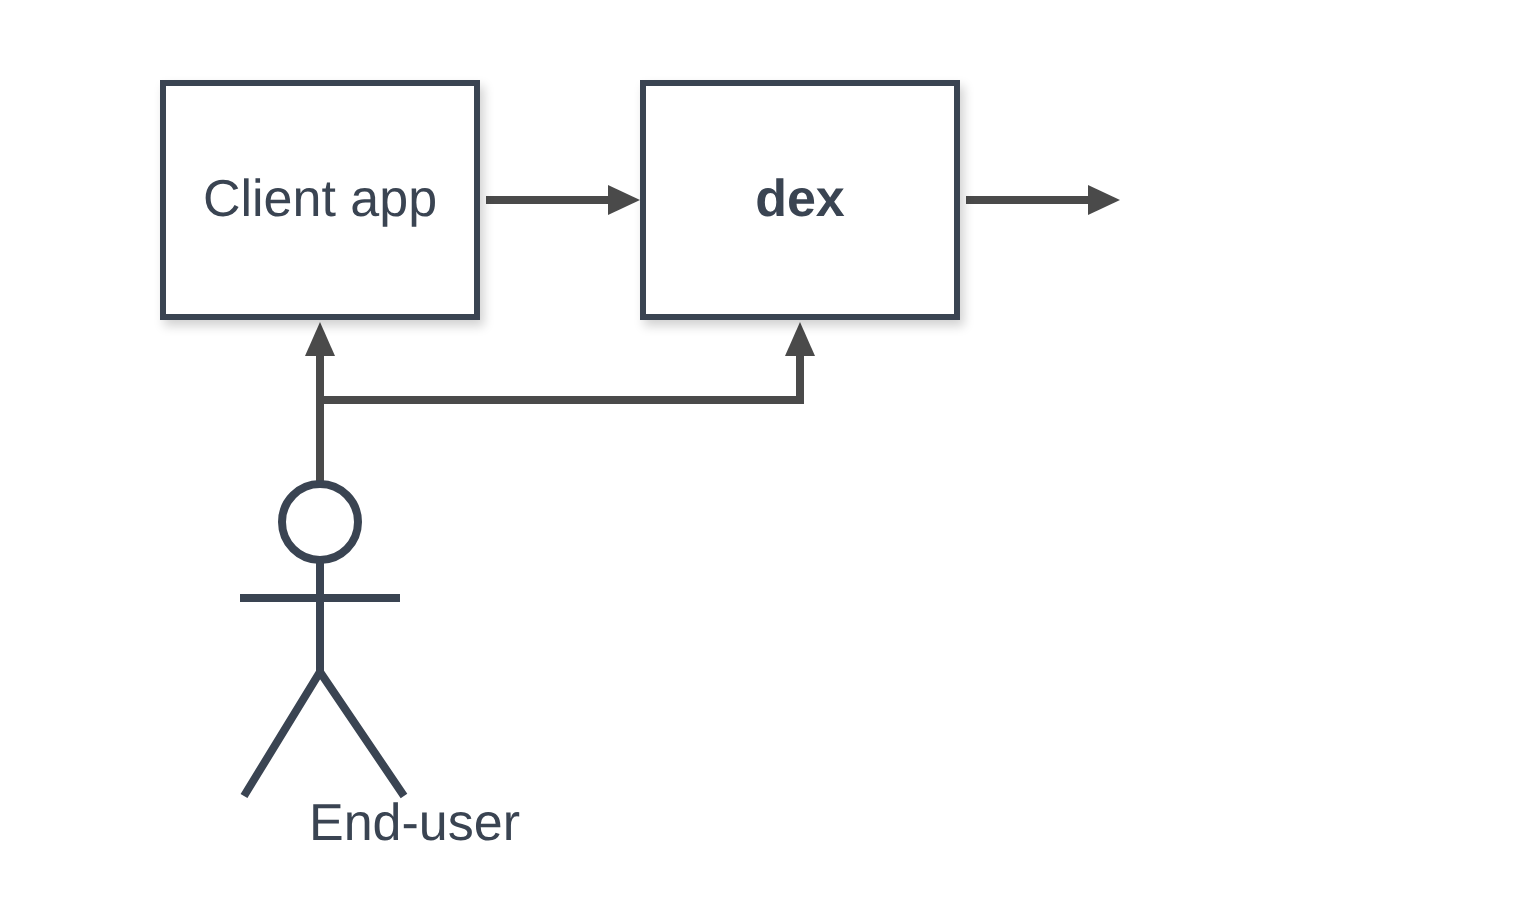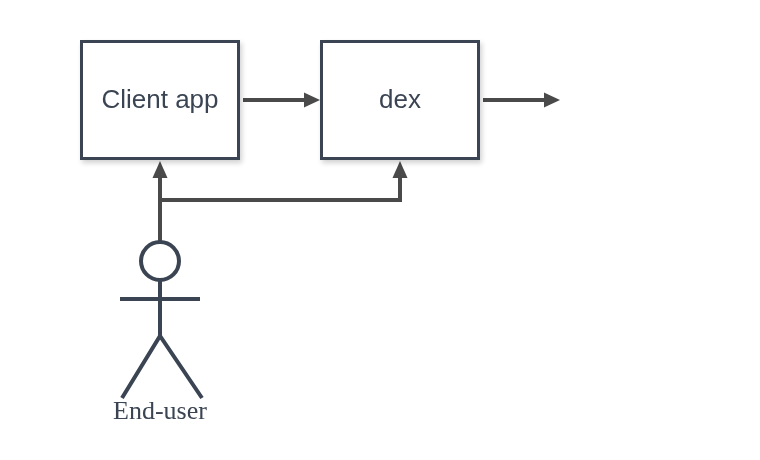--- a/index.html
+++ b/index.html
@@ -23,40 +23,39 @@
     display: flex;
     align-items: center;
     justify-content: center;
     text-align: center;
     padding: 0 8px;
     font-size: 26px;
     line-height: 1.2;
     color: var(--text, #3a4452);
   }
   #node-client-app { left: 80px; }
-  #node-dex { left: 320px; }
+  #node-dex { left: 320px; font-weight: bold; }
   #node-upstream-idp { left: 560px; }
   .overlay {
     position: absolute;
     left: 0; top: 0;
     width: 760px; height: 460px;
     pointer-events: none;
   }
   .edge { stroke: var(--arrow, #4a4a4a); stroke-width: 4; fill: none; }
   .edge-head { fill: var(--arrow, #4a4a4a); stroke: none; }
   .actor-stroke { stroke: var(--node-stroke, #3a4452); stroke-width: 4; fill: none; }
   .actor-label {
     position: absolute;
     left: 60px;
     top: 396px;
     width: 200px;
-    text-align: center;
+    text-align: right;
     font-size: 26px;
     color: var(--text, #3a4452);
-    font-family: Liberation Serif, serif;
   }
 </style>
 </head>
 <body>
 
 <div class="canvas">
 
   <svg class="overlay" viewBox="0 0 760 460" xmlns="http://www.w3.org/2000/svg">
 
     <line class="edge" x1="243" y1="100" x2="306" y2="100"></line>

